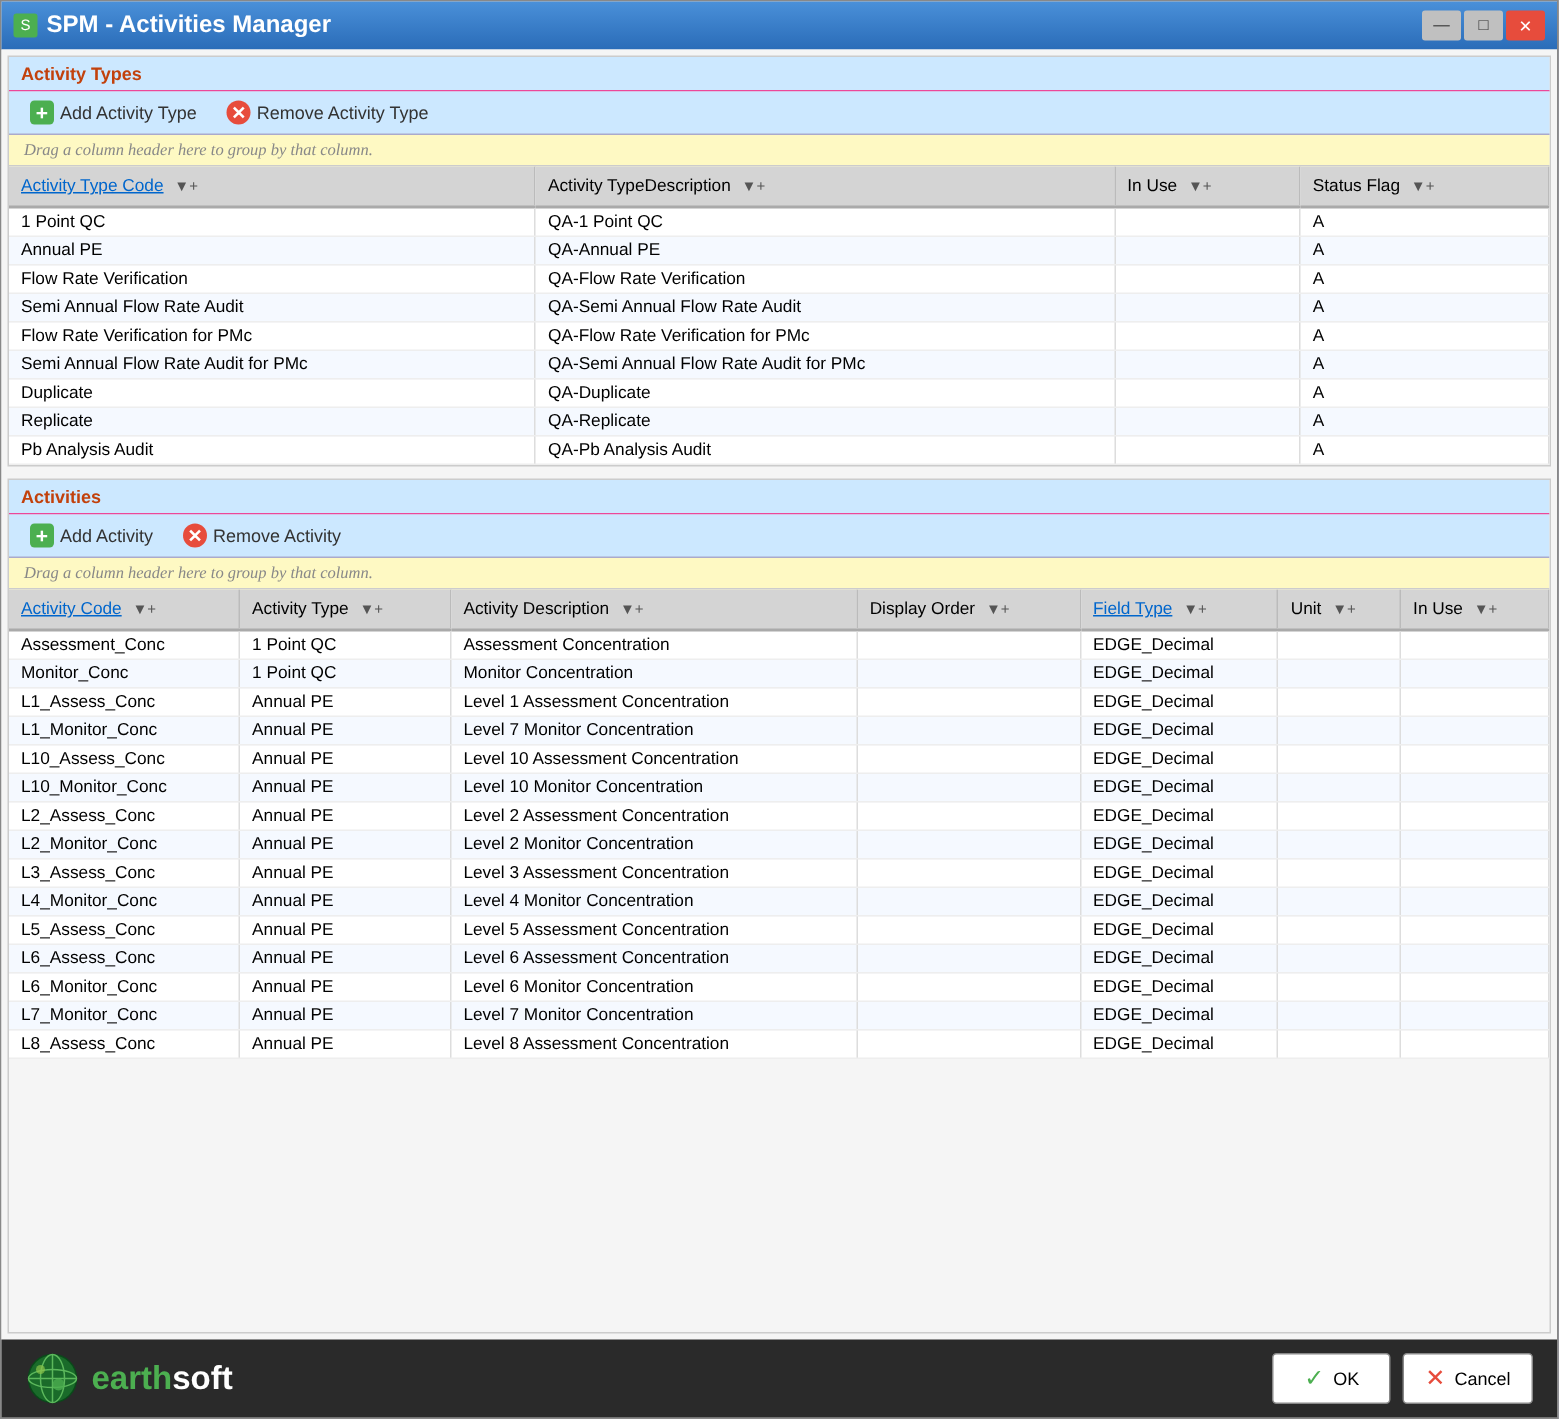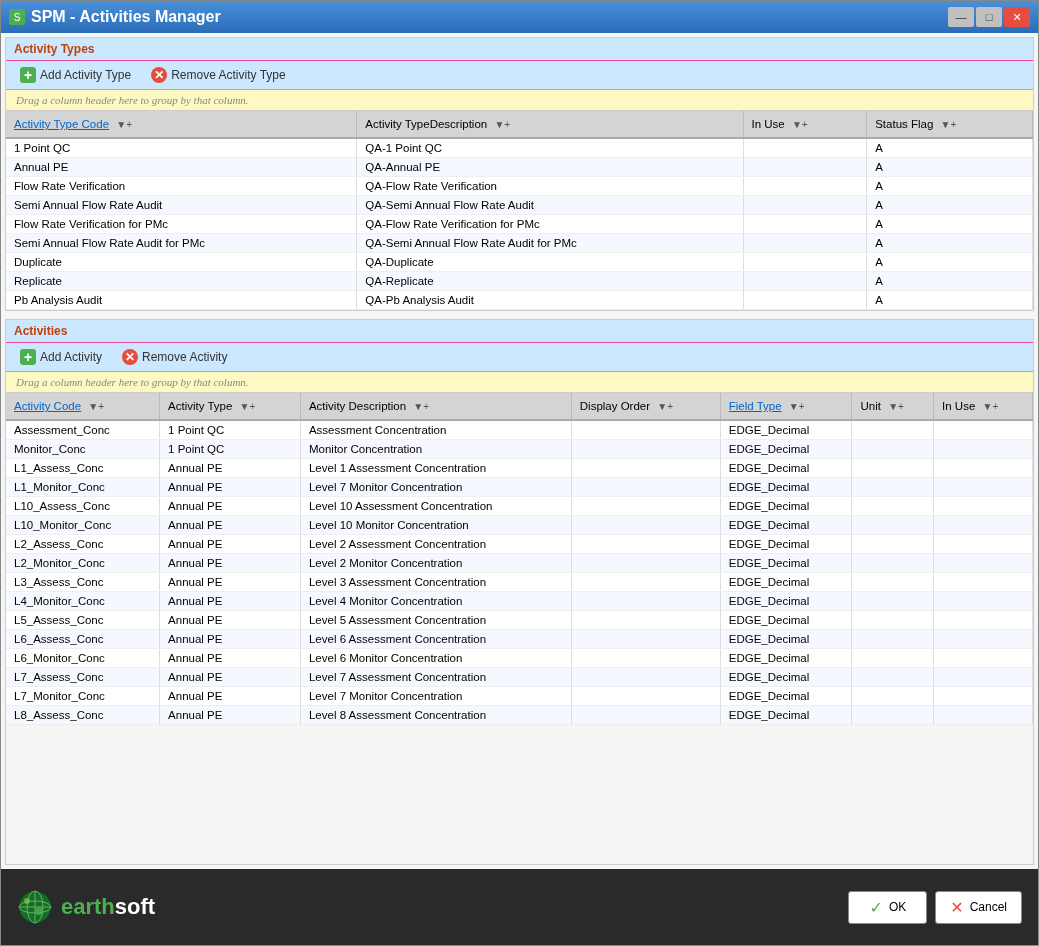--- a/index.html
+++ b/index.html
@@ -202,21 +202,21 @@
       overflow-y: auto;
     }
 
     
     .footer {
       background: #2a2a2a;
       padding: 8px 16px;
       display: flex;
       align-items: center;
       justify-content: space-between;
-      height: 76px;
+      height: 52px;
       flex-shrink: 0;
     }
     .footer-logo {
       display: flex;
       align-items: center;
       gap: 8px;
     }
     .earth-icon {
       width: 36px;
       height: 36px;
@@ -533,29 +533,20 @@
     <td>Level 6 Assessment Concentration</td>
     <td></td>
     <td>EDGE_Decimal</td>
     <td></td>
     <td></td>
   </tr>
               <tr>
     <td>L6_Monitor_Conc</td>
     <td>Annual PE</td>
     <td>Level 6 Monitor Concentration</td>
-    <td></td>
-    <td>EDGE_Decimal</td>
-    <td></td>
-    <td></td>
-  </tr>
-              <tr>
-    <td>L7_Assess_Conc</td>
-    <td>Annual PE</td>
-    <td>Level 7 Assessment Concentration</td>
     <td></td>
     <td>EDGE_Decimal</td>
     <td></td>
     <td></td>
   </tr>
               <tr>
     <td>L7_Monitor_Conc</td>
     <td>Annual PE</td>
     <td>Level 7 Monitor Concentration</td>
     <td></td>

